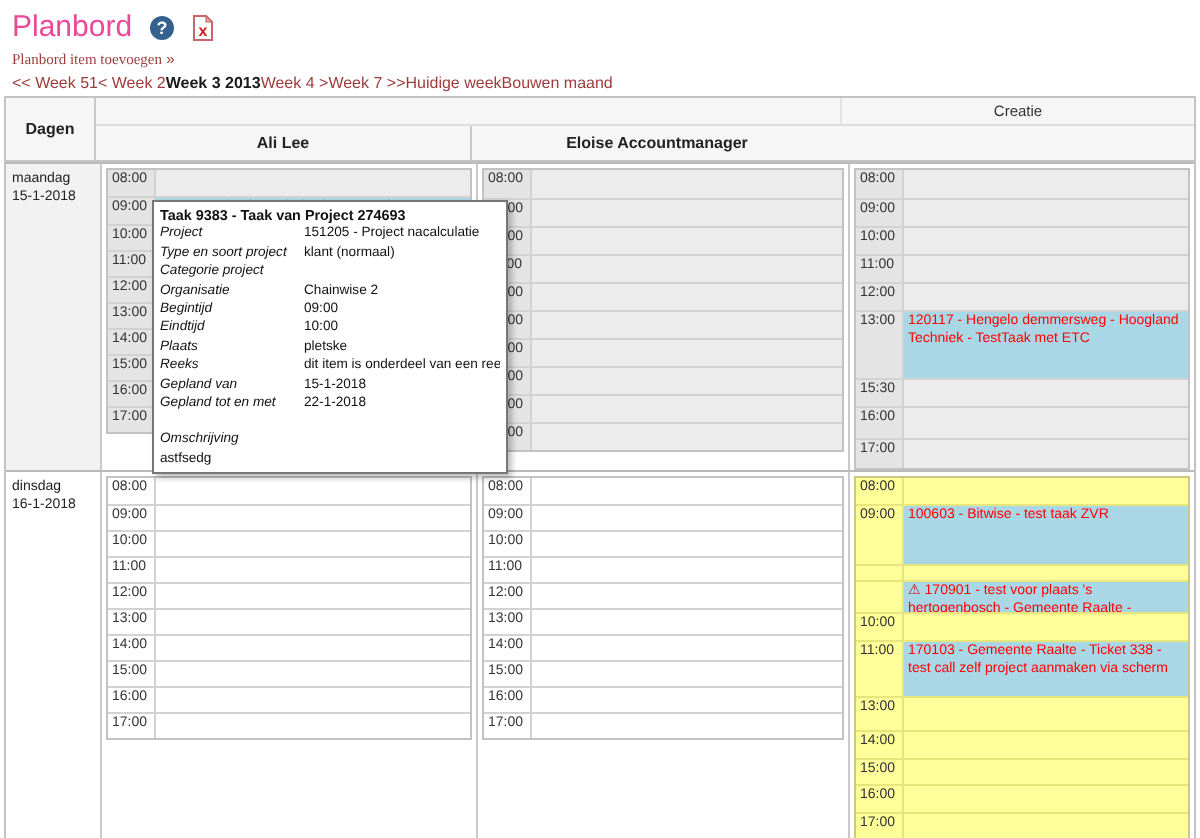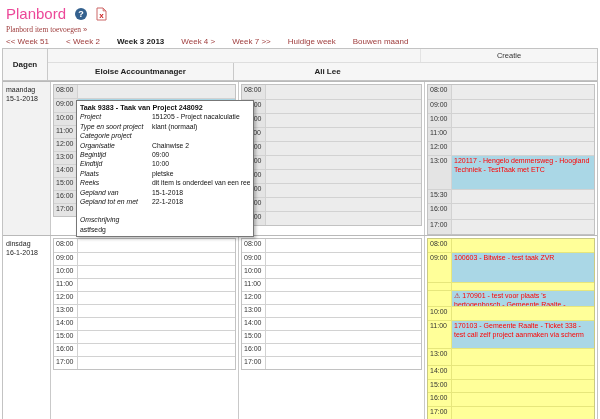--- a/index.html
+++ b/index.html
@@ -9,21 +9,21 @@
     position:relative;color:#333;
   }
   
   .titlebar{display:flex;align-items:center;gap:9px;padding:5px 0 0 6px;}
   .page-title{font-size:15px;font-weight:normal;color:#ec4899;margin:0;}
   .help-icon{width:12px;height:12px;border-radius:50%;background:#34618e;color:#fff;
     font-size:9px;font-weight:bold;display:flex;align-items:center;justify-content:center;cursor:pointer;}
   .excel-icon{display:flex;align-items:center;cursor:pointer;}
   .breadcrumb{padding:3px 0 0 6px;font-size:7.5px;color:#9e3b3b;}
   .breadcrumb a{color:#9e3b3b;text-decoration:none;cursor:pointer;font-family:Liberation Serif, serif;}
-  .weeknav{padding:3px 0 0 6px;font-size:8px;color:#9e3b3b;display:flex;gap:17px;align-items:center;}
+  .weeknav{padding:3px 0 0 6px;font-size:8px;color:#9e3b3b;display:flex;gap:0;align-items:center;}
   .weeknav .wn{cursor:pointer;white-space:nowrap;}
   .weeknav .wn.current{color:#1a1a1a;font-weight:bold;cursor:default;}
   
   .board{position:absolute;left:2px;top:48px;width:594px;border:1px solid #c3c3c3;background:#fff;font-size:7px;}
   .hdr{display:flex;border-bottom:1px solid #c3c3c3;background:#f6f6f6;}
   .corner{width:44px;border-right:1px solid #c9c9c9;display:flex;align-items:center;justify-content:center;
     font-weight:bold;font-size:8px;color:#222;}
   .hdr-right{flex:1;}
   .grow{display:flex;height:13px;border-bottom:1px solid #dedede;}
   .gcell{font-size:7.5px;color:#333;display:flex;align-items:center;justify-content:center;}
@@ -100,22 +100,22 @@
 
 <div class="board">
     <div class="hdr">
       <div class="corner">Dagen</div>
       <div class="hdr-right">
         <div class="grow">
           <div class="gcell g-span"></div>
           <div class="gcell g-creatie">Creatie</div>
         </div>
         <div class="prow">
+          <div class="pcell w0">Ali Lee</div>
           <div class="pcell w1">Eloise Accountmanager</div>
-          <div class="pcell w0">Ali Lee</div>
         </div>
       </div>
     </div>
     <div class="day-row theme-m" style="height: 153px;">
       <div class="day-label"><span>maandag</span><br><span>15-1-2018</span></div>
       <div class="day-col w0 theme-gray">
         <div class="mini">
           <div class="slot" style="height: 13px;">
             <div class="t">08:00</div>
             <div class="s"></div>
@@ -388,21 +388,21 @@
           <div class="slot" style="height: 14px;">
             <div class="t">17:00</div>
             <div class="s"></div>
           </div>
         </div>
       </div>
     </div>
   </div>
 
 <div class="tooltip">
-    <div class="tt-title">Taak 9383 - Taak van Project 248092</div>
+    <div class="tt-title">Taak 9383 - Taak van Project 274693</div>
     <div class="tt-row">
       <div class="tt-label">Project</div>
       <div class="tt-value">151205 - Project nacalculatie</div>
     </div>
     <div class="tt-row">
       <div class="tt-label">Type en soort project</div>
       <div class="tt-value">klant (normaal)</div>
     </div>
     <div class="tt-row">
       <div class="tt-label">Categorie project</div>

